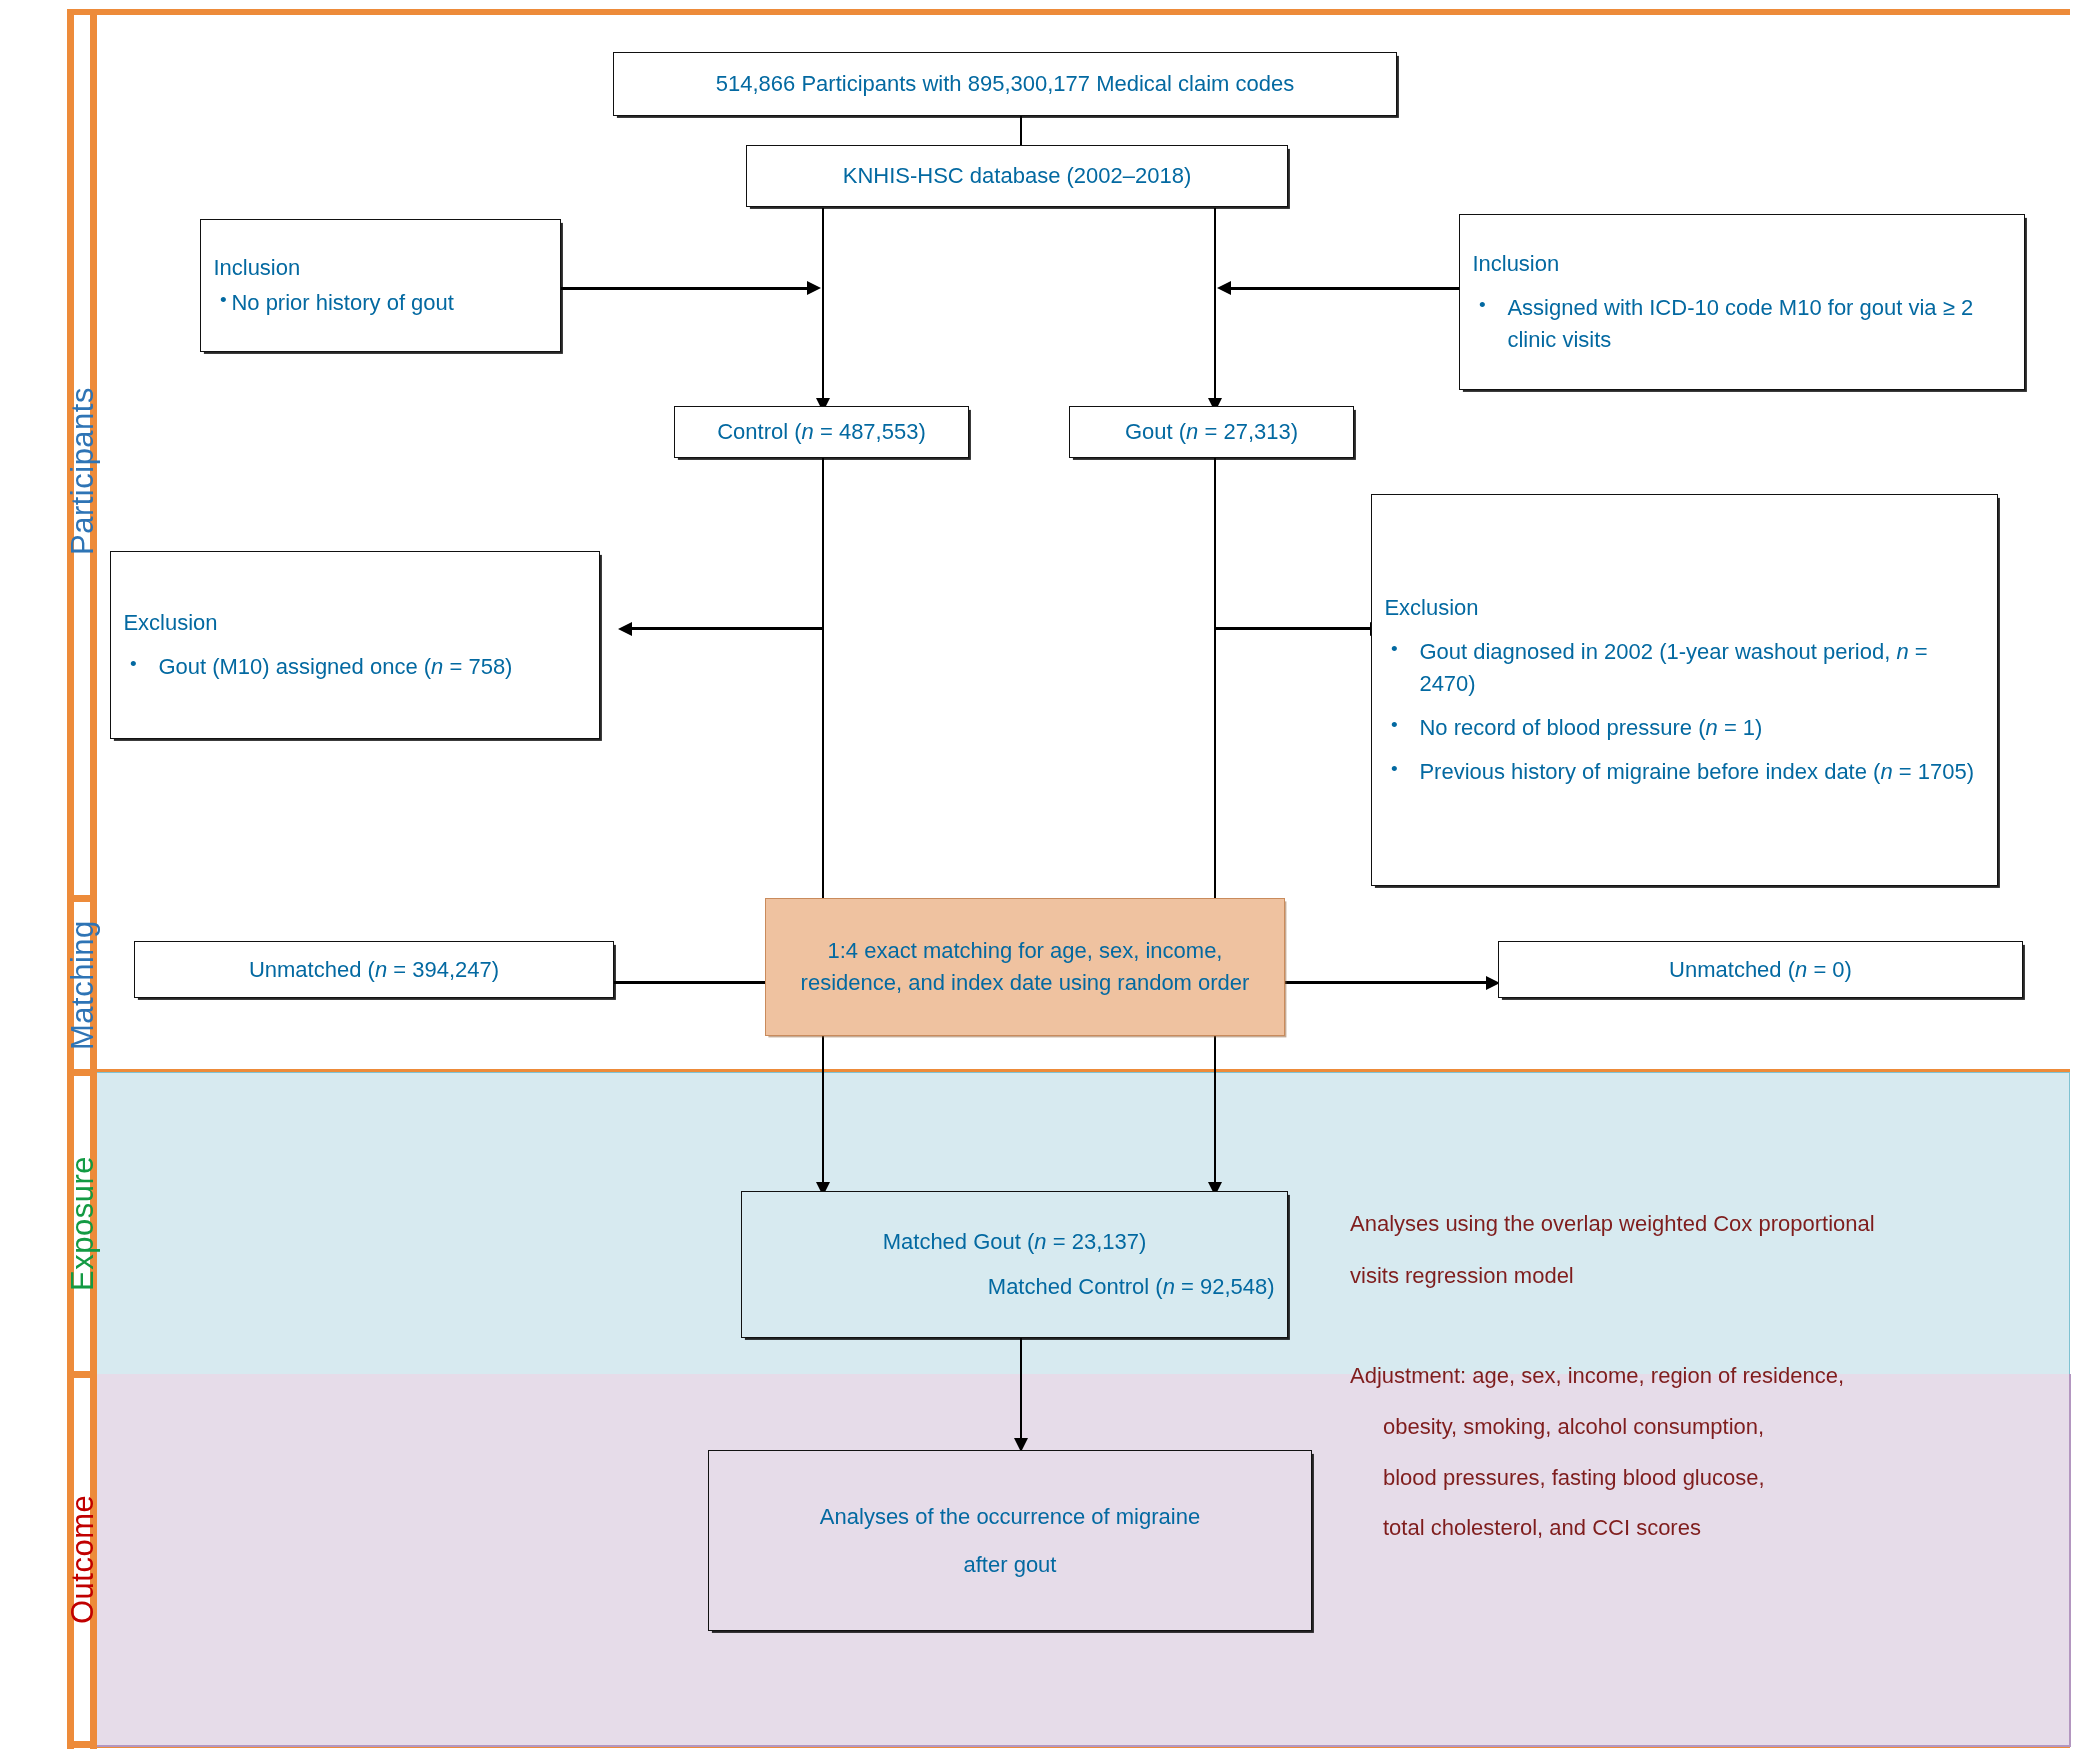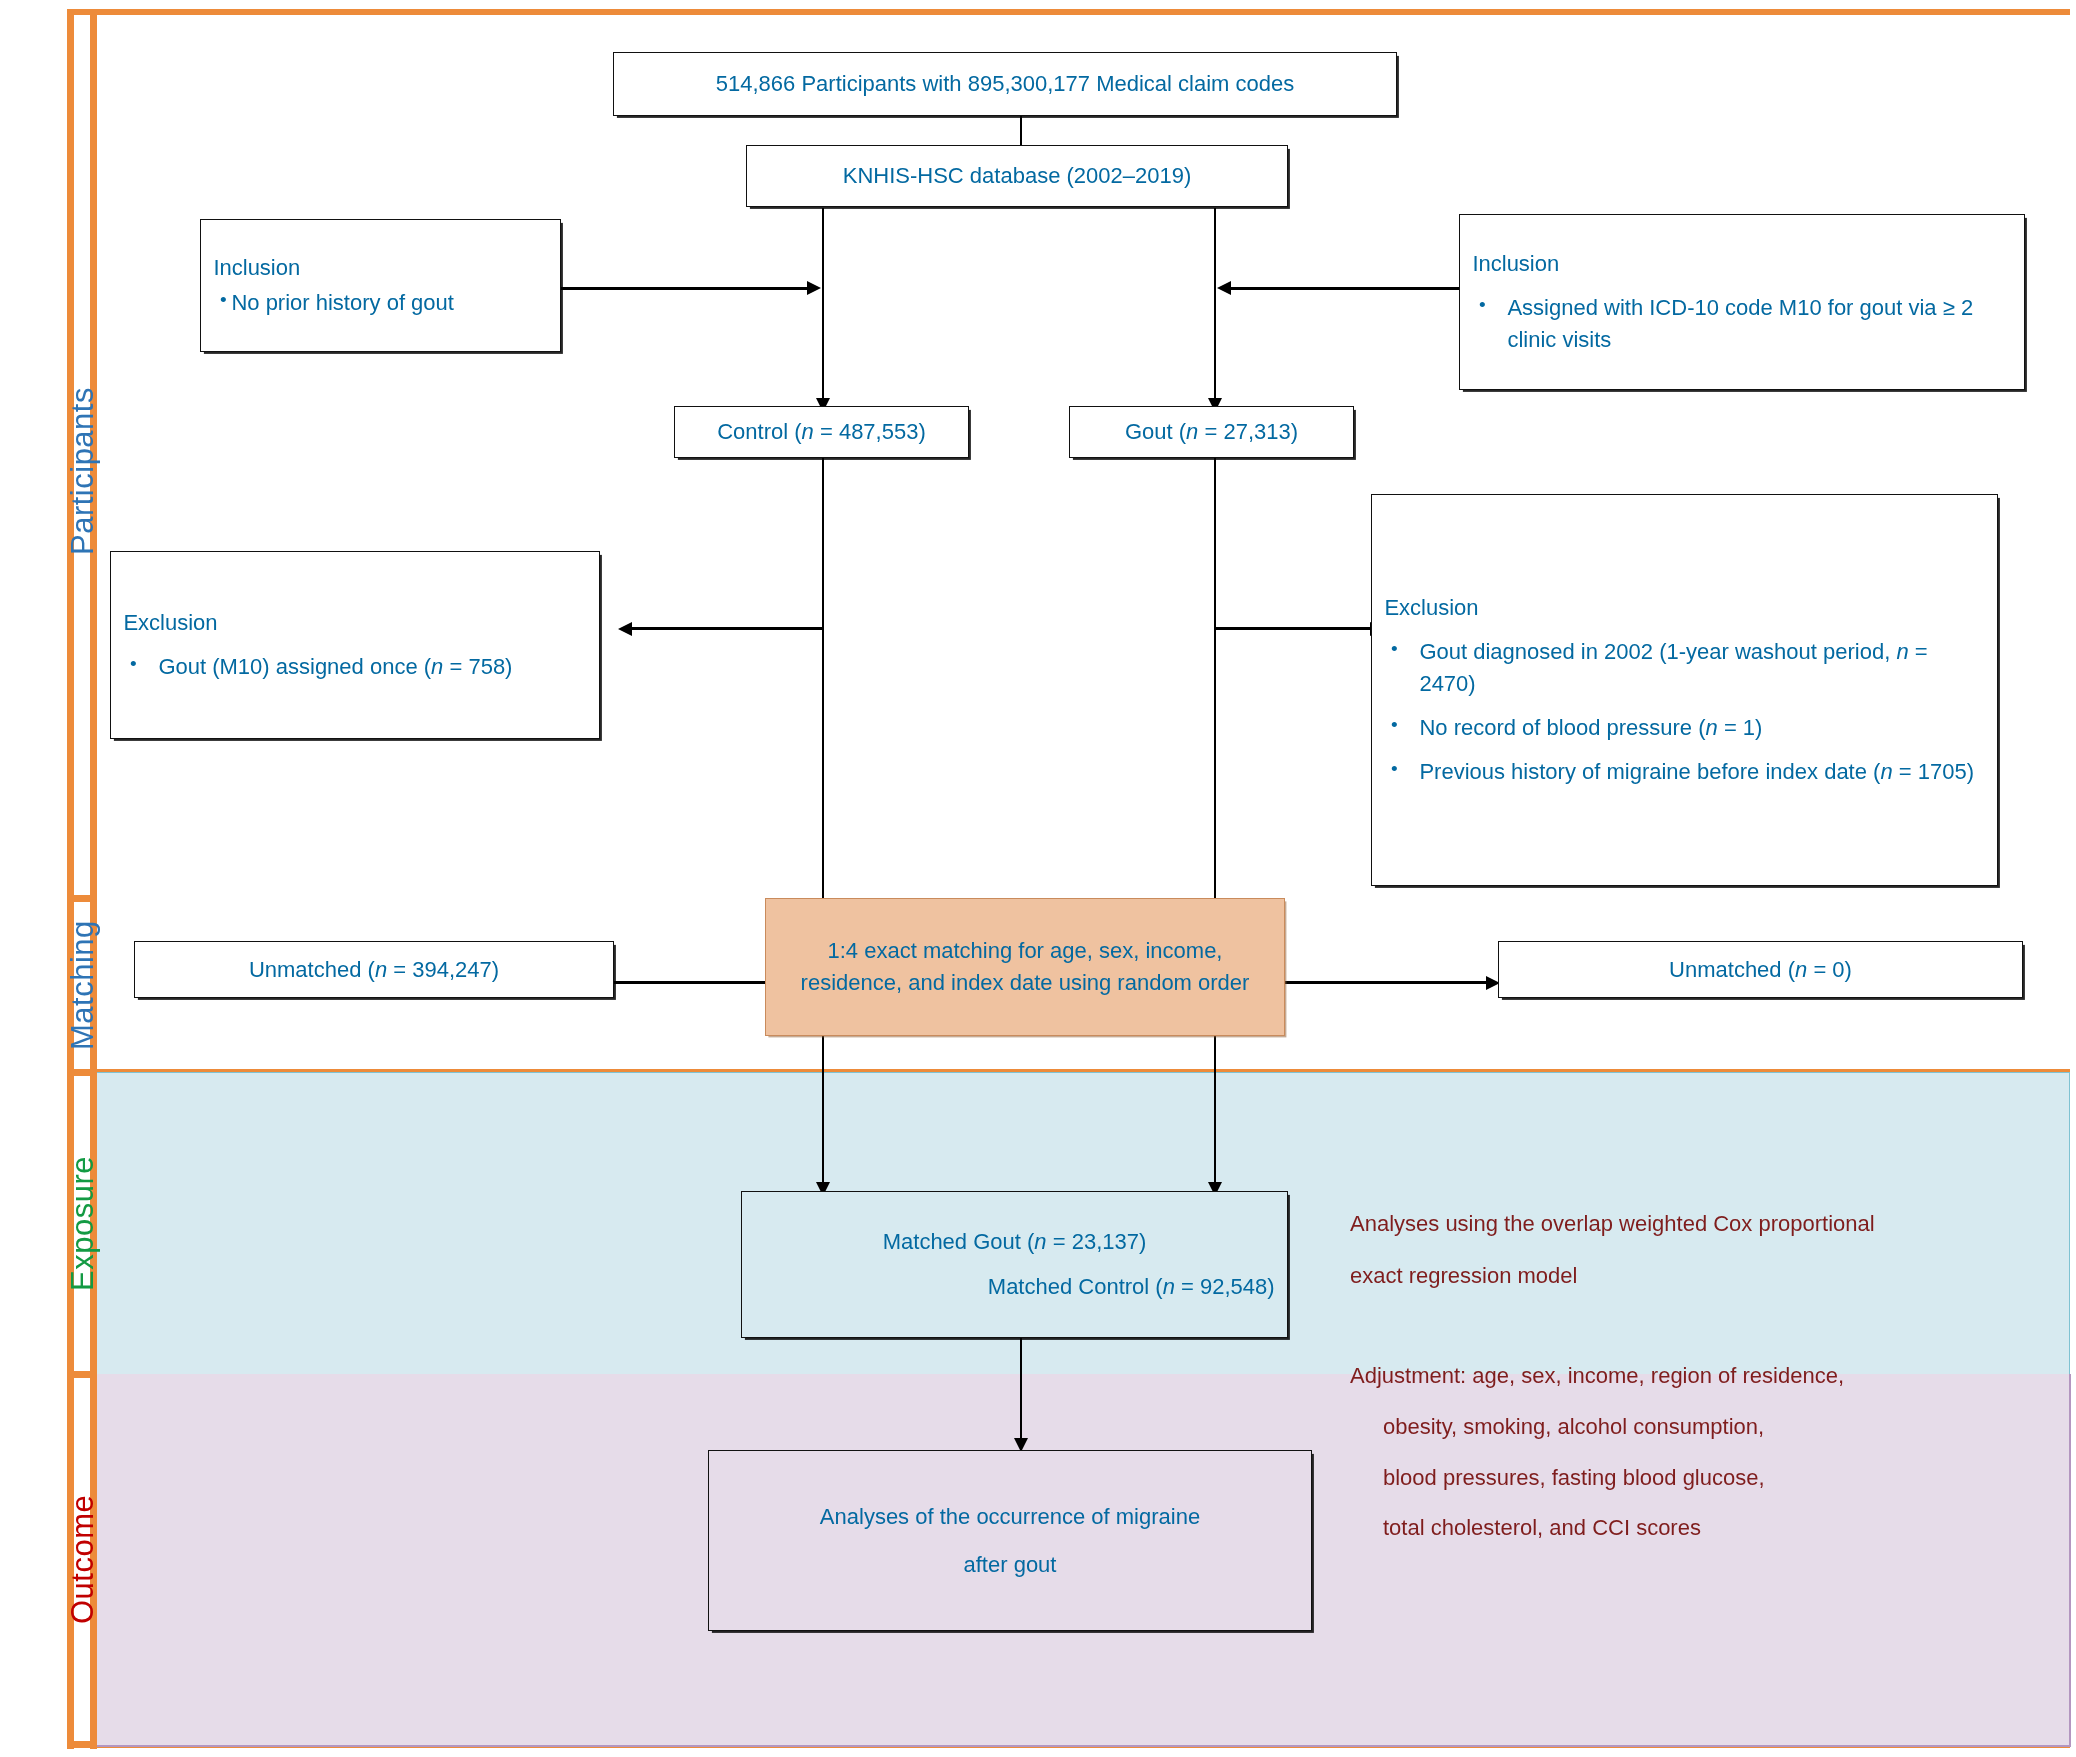--- a/index.html
+++ b/index.html
@@ -135,21 +135,21 @@
   <div class="arrow arrow-down" style="left:1208px;top:1182px;"></div>
 
   <div class="vline" style="left:1020px;top:1338px;height:109px;"></div>
   <div class="arrow arrow-down" style="left:1014px;top:1438px;"></div>
 
   <div class="box center" style="left:613px;top:52px;width:784px;height:64px;">
     <div class="box-pad">514,866 Participants with 895,300,177 Medical claim codes</div>
   </div>
 
   <div class="box center" style="left:746px;top:145px;width:542px;height:62px;">
-    <div class="box-pad">KNHIS-HSC database (2002–2019)</div>
+    <div class="box-pad">KNHIS-HSC database (2002–2018)</div>
   </div>
 
   <div class="box left" style="left:200px;top:219px;width:361px;height:133px;">
     <div class="box-pad">
       <div class="title-line">Inclusion</div>
       <ul class="bul tight">
         <li style="padding-left:18px;">No prior history of gout</li>
       </ul>
     </div>
   </div>
@@ -208,21 +208,21 @@
     <div class="box-pad" style="padding-top:13.3px;text-align:right;">Matched Control (<span class="nv">n</span> = 92,548)</div>
   </div>
 
   <div class="box center purple" style="left:708px;top:1450px;width:604px;height:181px;">
     <div class="box-pad" style="padding-bottom:0;">Analyses of the occurrence of migraine</div>
     <div class="box-pad" style="padding-top:16px;">after gout</div>
   </div>
 
   <div class="freetext" style="left:1350px;top:1207px;width:689px;">
     <div>Analyses using the overlap weighted Cox proportional</div>
-    <div style="margin-top:17px;">exact regression model</div>
+    <div style="margin-top:17px;">visits regression model</div>
   </div>
 
   <div class="freetext indent" style="left:1350px;top:1359px;width:694px;">
     <div>Adjustment:  age, sex, income, region of residence,</div>
     <div style="margin-top:16px;">obesity, smoking, alcohol consumption,</div>
     <div style="margin-top:16px;">blood pressures, fasting blood glucose,</div>
     <div style="margin-top:16px;">total cholesterol, and CCI scores</div>
   </div>
 
 </div>

